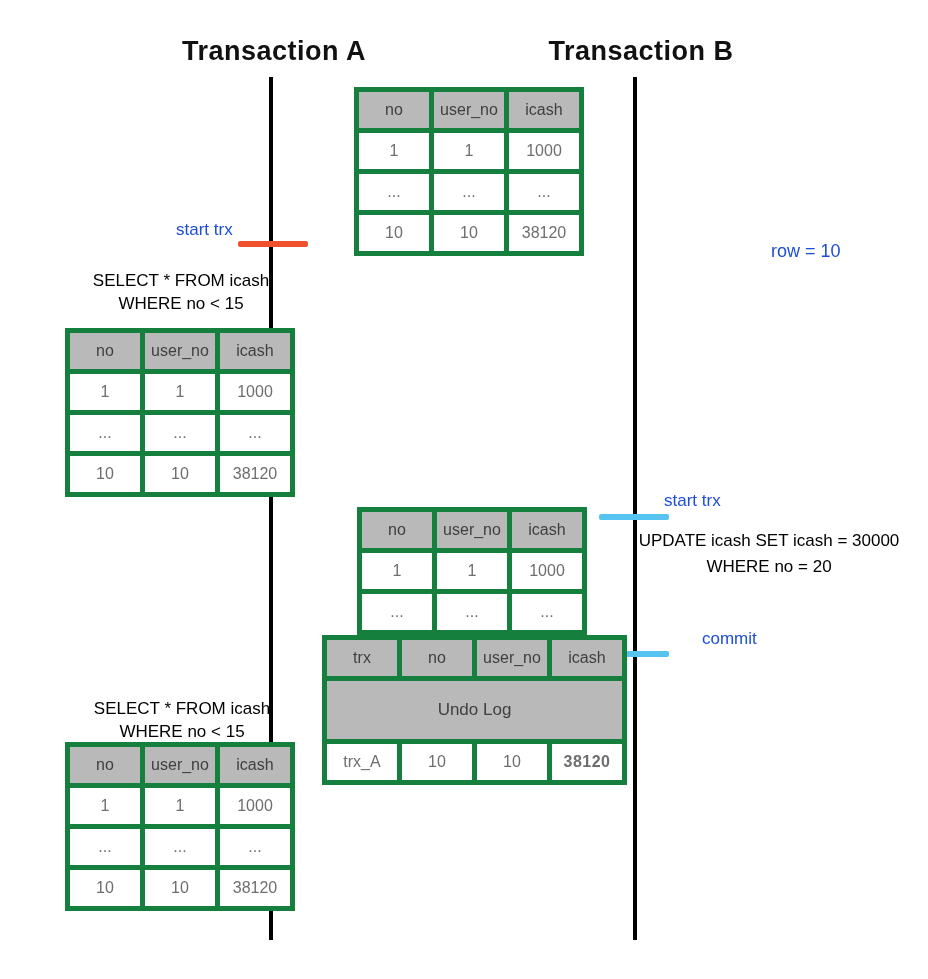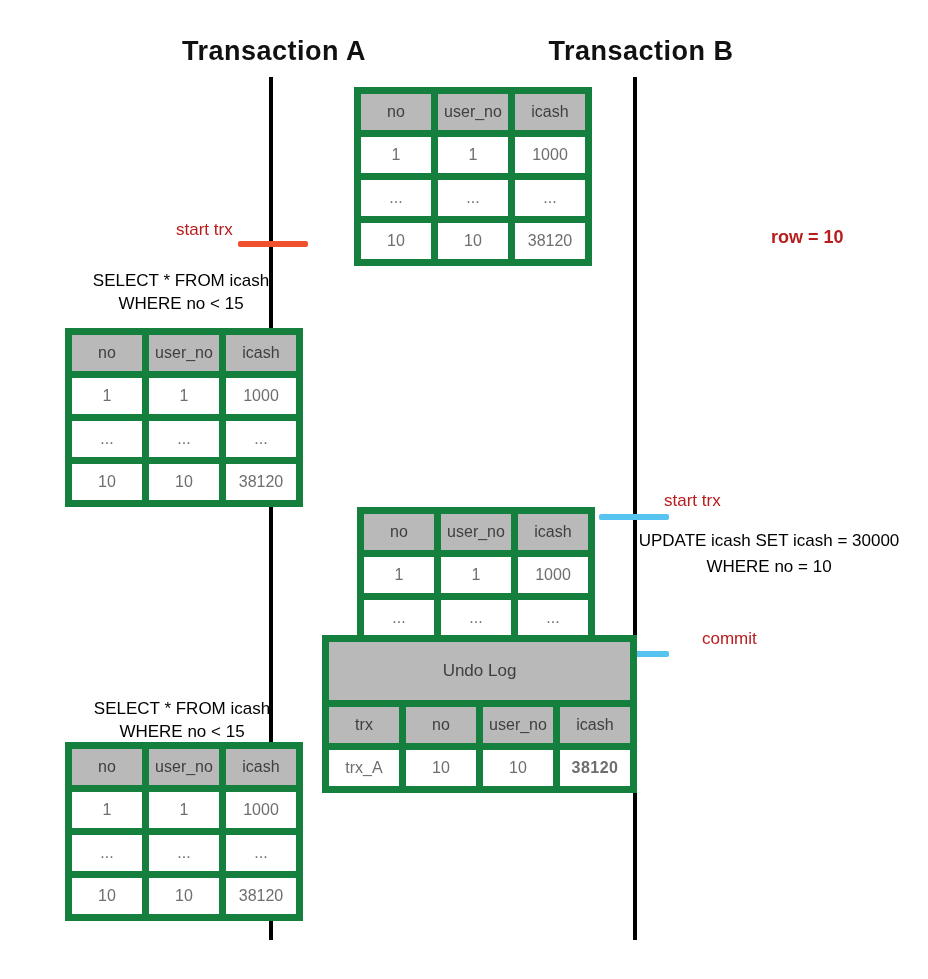--- a/index.html
+++ b/index.html
@@ -47,24 +47,24 @@
   .tick-blue { background: #57c3f1; }
   .tick-start-a { left: 238px; top: 241px; width: 70px; }
   .tick-start-b { left: 599px; top: 514px; width: 70px; }
   .tick-commit  { left: 599px; top: 651px; width: 70px; }
 
   
   .note {
     position: absolute;
     font-size: 17px;
     white-space: nowrap;
-    color: #b91c1c;
+    color: #1d4ed8;
   }
   .note-start-a { left: 176px; top: 220px; }
-  .note-row     { left: 771px; top: 227px; font-size: 18px; font-weight: bold; }
+  .note-row     { left: 771px; top: 241px; font-size: 18px; }
   .note-start-b { left: 664px; top: 491px; }
   .note-commit  { left: 702px; top: 629px; }
   .sql {
     position: absolute;
     transform: translateX(-50%);
     text-align: center;
     font-size: 17px;
     line-height: 23px;
     white-space: nowrap;
     color: #000;
@@ -76,21 +76,21 @@
   
   table.dbtable {
     position: absolute;
     border-collapse: collapse;
     table-layout: fixed;
     background: #fff;
     text-align: center;
     font-size: 16px;
   }
   table.dbtable th, table.dbtable td {
-    border: 7px solid #15803d;
+    border: 5px solid #15803d;
     height: 28px;
     width: 62px;
     padding: 4px;
     overflow: hidden;
   }
   table.dbtable th {
     background: #b9b9b9;
     color: #3f3f3f;
     font-weight: normal;
   }
@@ -206,36 +206,36 @@
       <tr>
         <td>10</td>
         <td>10</td>
         <td class="highlight-red">40000</td>
       </tr>
     </tbody>
   </table>
 
   <div class="sql sql-update">
     <div>UPDATE icash SET icash = 30000</div>
-    <div>WHERE no = 10</div>
+    <div>WHERE no = 20</div>
   </div>
 
   <div class="note note-commit">commit</div>
   <div class="tick tick-blue tick-commit"></div>
 
   <table class="dbtable tbl-undo">
     <thead>
       <tr>
+        <th>trx</th>
+        <th>no</th>
+        <th>user_no</th>
+        <th>icash</th>
+      </tr>
+      <tr>
         <th class="undo-title-cell" colspan="4">Undo Log</th>
-      </tr>
-      <tr>
-        <th>trx</th>
-        <th>no</th>
-        <th>user_no</th>
-        <th>icash</th>
       </tr>
     </thead>
     <tbody>
       <tr>
         <td>trx_A</td>
         <td>10</td>
         <td>10</td>
         <td class="bold-dark">38120</td>
       </tr>
     </tbody>

